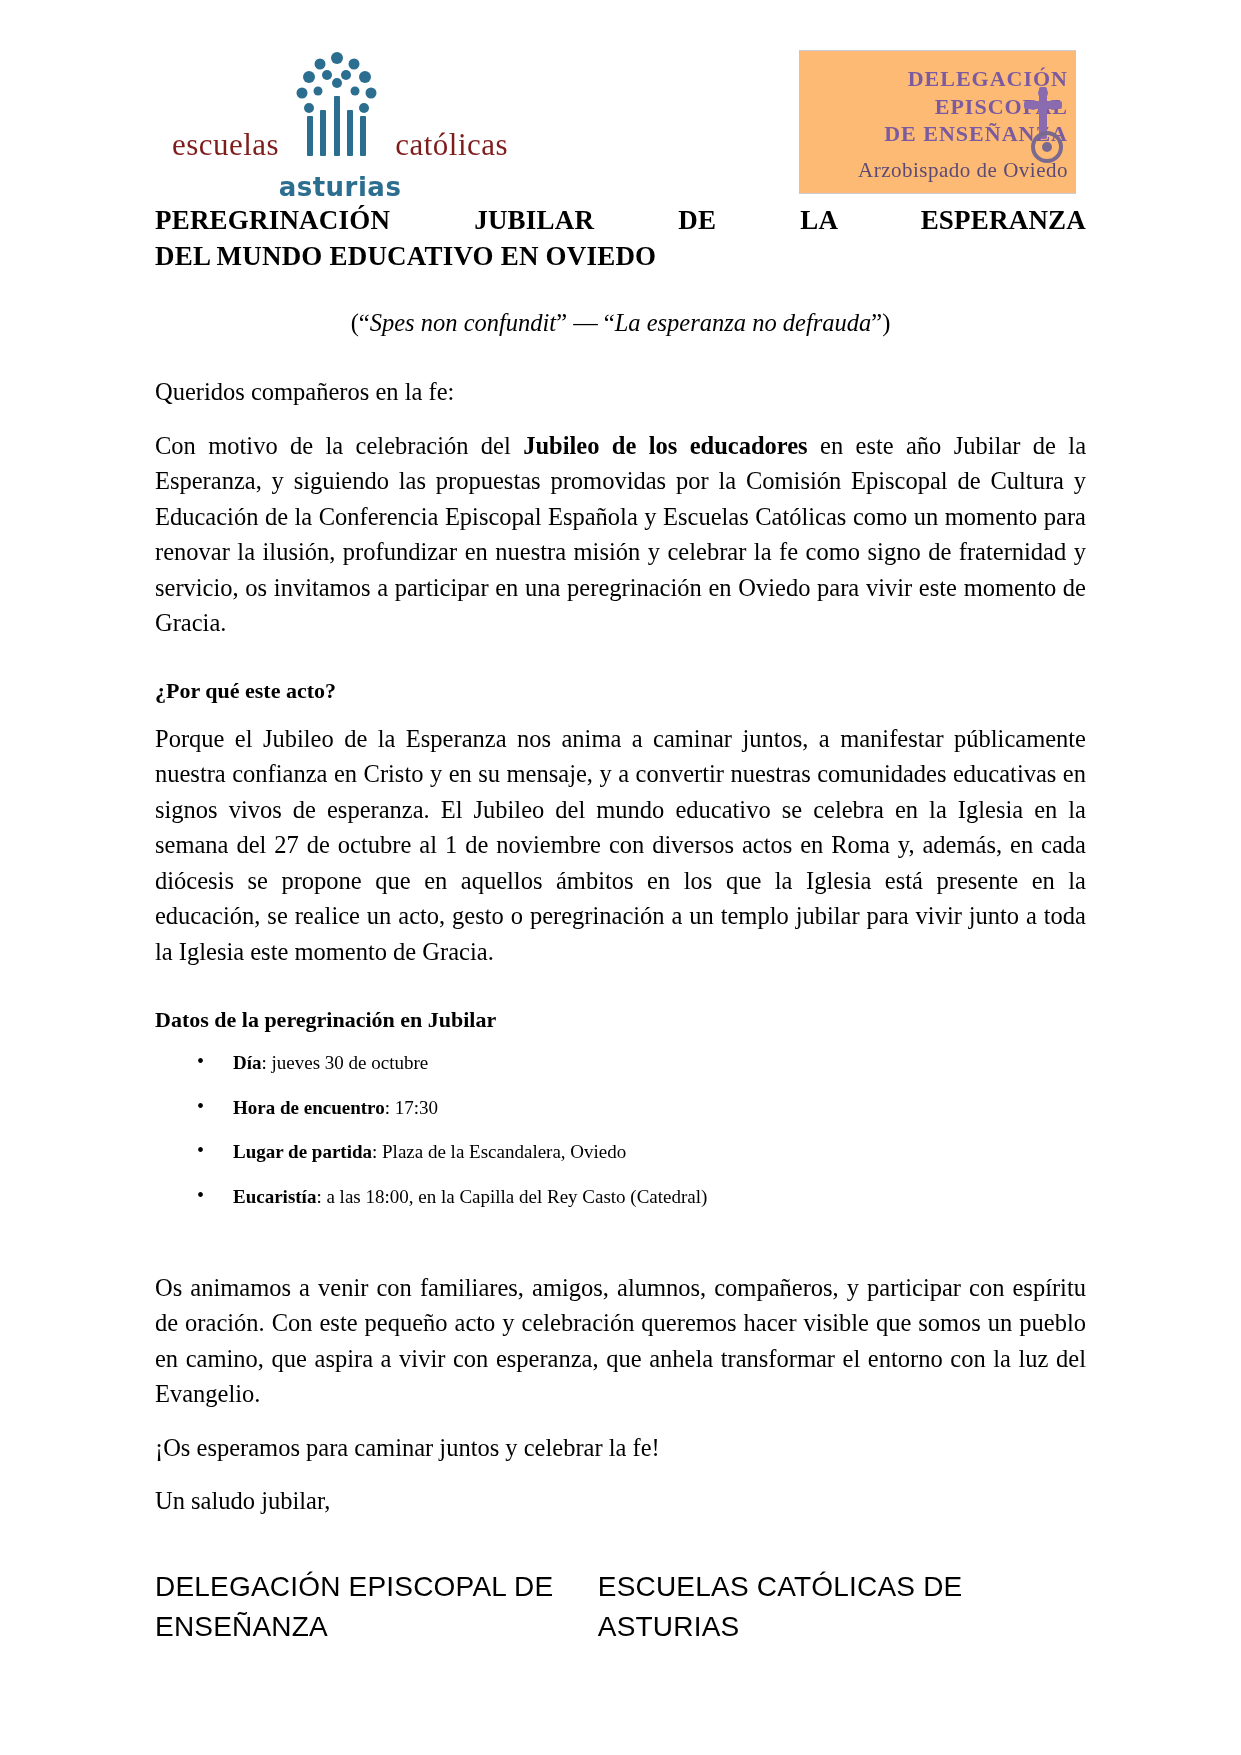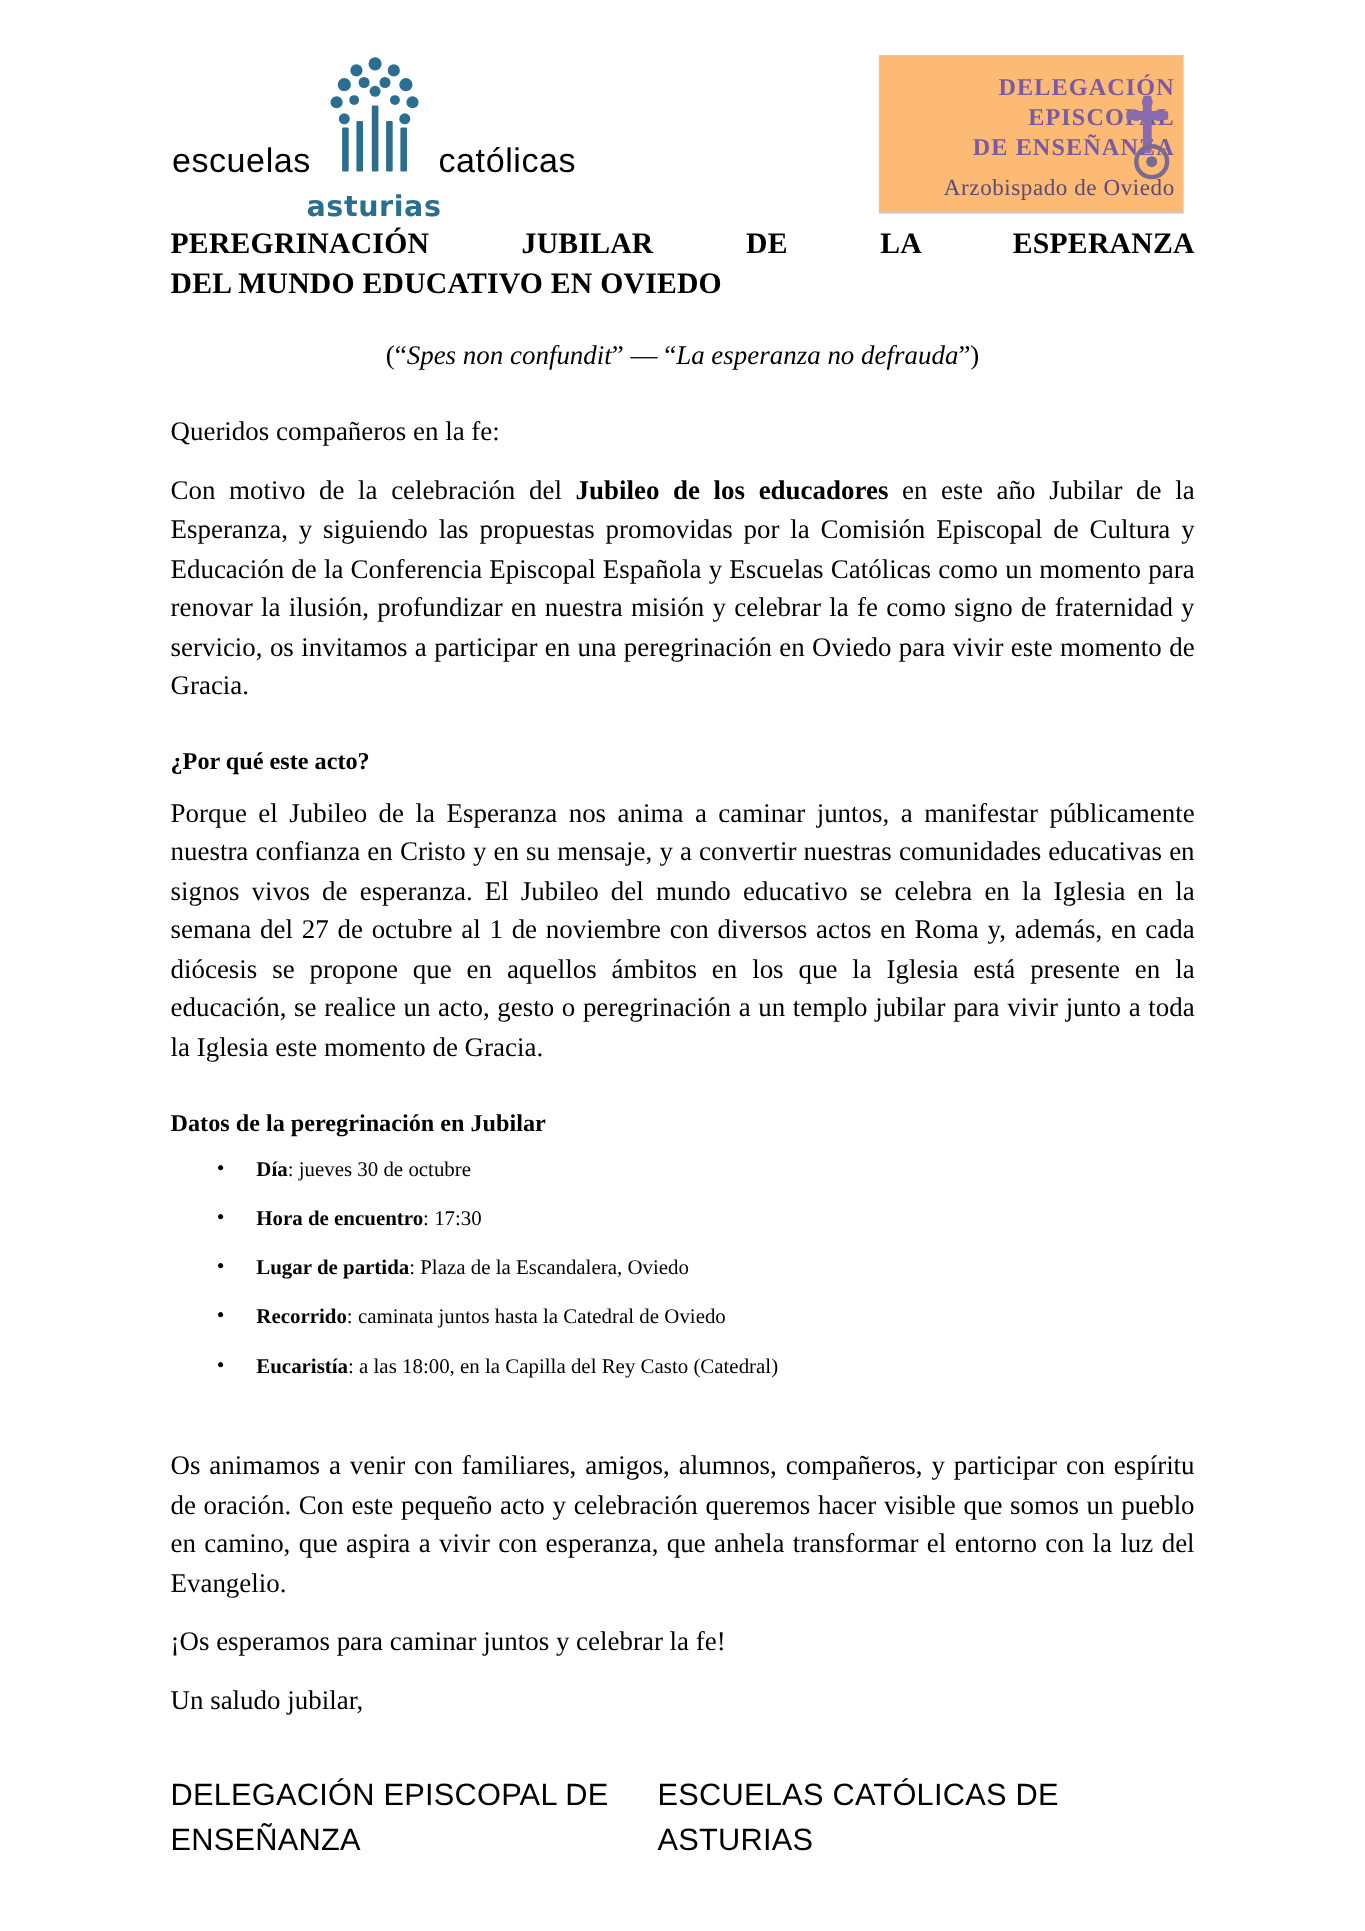--- a/index.html
+++ b/index.html
@@ -38,23 +38,23 @@
     flex-direction: column;
     align-items: center;
   }
   .logo-ec .tree-row {
     display: flex;
     align-items: flex-end;
     justify-content: center;
     width: 100%;
   }
   .logo-ec .ec-word {
-    font-family: Liberation Sans, sans-serif;
+    font-family: Liberation Serif, serif;
     font-size: 31px;
-    color: #000000;
+    color: #7f1d1d;
     letter-spacing: 0.5px;
     line-height: 1;
     padding-bottom: 4px;
   }
   .logo-ec .ec-sub {
     font-family: "DejaVu Sans", sans-serif;
     font-size: 26px;
     color: #2c6e8f;
     letter-spacing: 0.5px;
     margin-top: 8px;
@@ -253,21 +253,20 @@
     <h2 class="section">¿Por qué este acto?</h2>
 
     <p class="para">Porque el Jubileo de la Esperanza nos anima a caminar juntos, a manifestar públicamente nuestra confianza en Cristo y en su mensaje, y a convertir nuestras comunidades educativas en signos vivos de esperanza. El Jubileo del mundo educativo se celebra en la Iglesia en la semana del 27 de octubre al 1 de noviembre con diversos actos en Roma y, además, en cada diócesis se propone que en aquellos ámbitos en los que la Iglesia está presente en la educación, se realice un acto, gesto o peregrinación a un templo jubilar para vivir junto a toda la Iglesia este momento de Gracia.</p>
 
     <h2 class="section">Datos de la peregrinación en Jubilar</h2>
 
     <ul class="details">
       <li><b>Día</b><span>: jueves 30 de octubre</span></li>
       <li><b>Hora de encuentro</b><span>: 17:30</span></li>
       <li><b>Lugar de partida</b><span>: Plaza de la Escandalera, Oviedo</span></li>
-      <li><b>Recorrido</b><span>: caminata juntos hasta la Catedral de Oviedo</span></li>
       <li><b>Eucaristía</b><span>: a las 18:00, en la Capilla del Rey Casto (Catedral)</span></li>
     </ul>
 
     <div class="gap-big"></div>
 
     <p class="para">Os animamos a venir con familiares, amigos, alumnos, compañeros, y participar con espíritu de oración. Con este pequeño acto y celebración queremos hacer visible que somos un pueblo en camino, que aspira a vivir con esperanza, que anhela transformar el entorno con la luz del Evangelio.</p>
 
     <p class="para">¡Os esperamos para caminar juntos y celebrar la fe!</p>
 
     <p class="para">Un saludo jubilar,</p>

